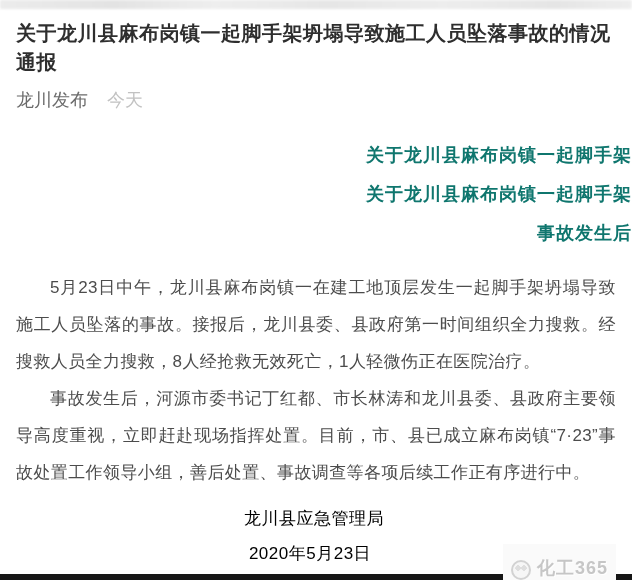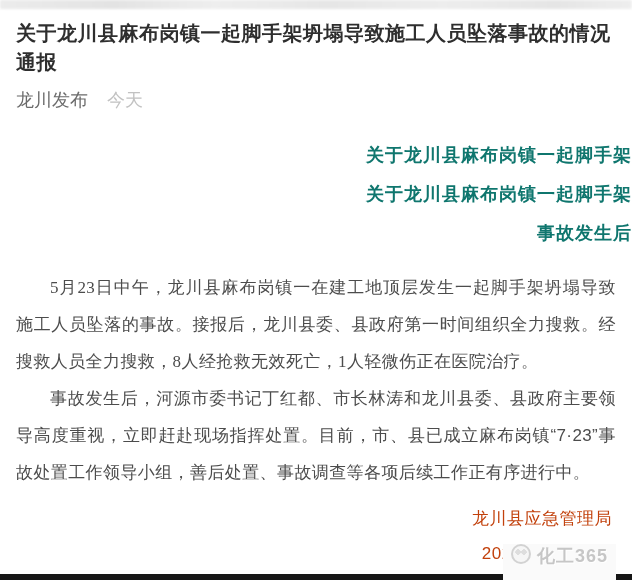--- a/index.html
+++ b/index.html
@@ -53,47 +53,47 @@
   }
   .para {
     margin: 0 16px;
     font-size: 17px;
     line-height: 37px;
     color: #4c4c4c;
     text-align: justify;
     text-indent: 2em;
     letter-spacing: 0.4px;
   }
-  .para.first { margin-top: 16px; font-family: Liberation Serif, serif; }
+  .para.first { margin-top: 16px; }
   .signature {
     margin: 10px 20px 0 16px;
-    text-align: right;
+    text-align: center;
     font-size: 17px;
     line-height: 35px;
-    color: #c2410c;
+    color: #000000;
     letter-spacing: 0.5px;
   }
   .signature .sig-date { padding-right: 8px; }
   .bottom-bar {
     position: absolute;
     left: 0;
     bottom: 0;
     width: 100%;
     height: 6px;
     background: #161616;
   }
   .watermark {
     position: absolute;
     right: 16px;
     bottom: 0;
     height: 36px;
     padding: 0 8px;
     background: #fafafa;
     display: flex;
-    align-items: flex-start;
+    align-items: flex-end;
     gap: 6px;
     z-index: 2;
   }
   .wm-icon {
     width: 20px;
     height: 20px;
     box-sizing: border-box;
     border: 2px solid #d2d2d2;
     border-radius: 50%;
     background:

